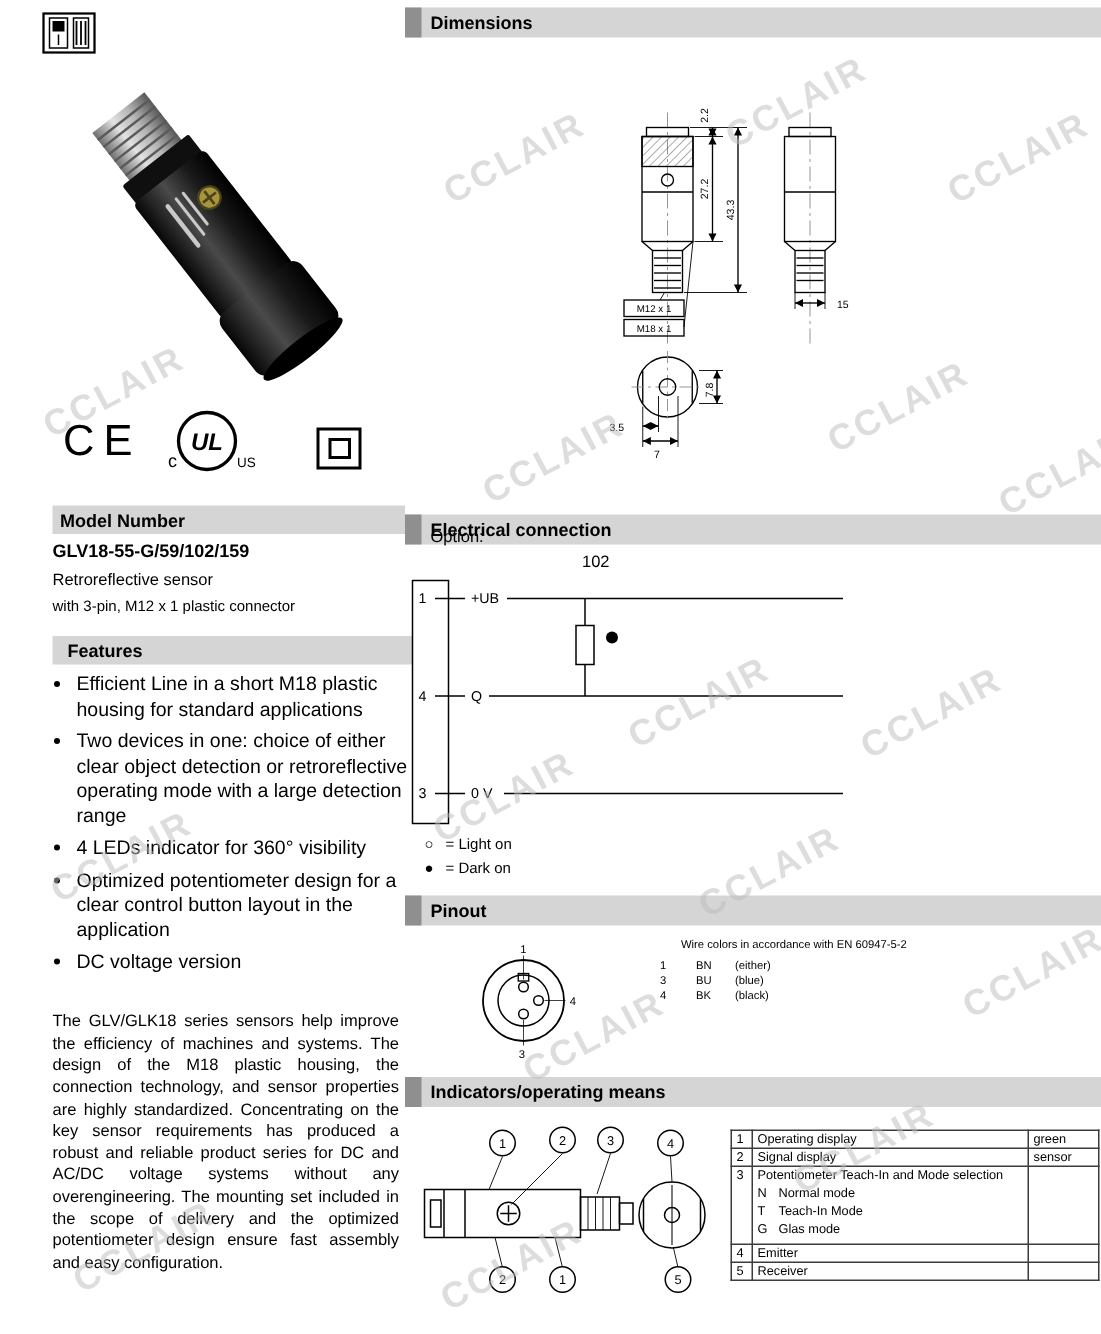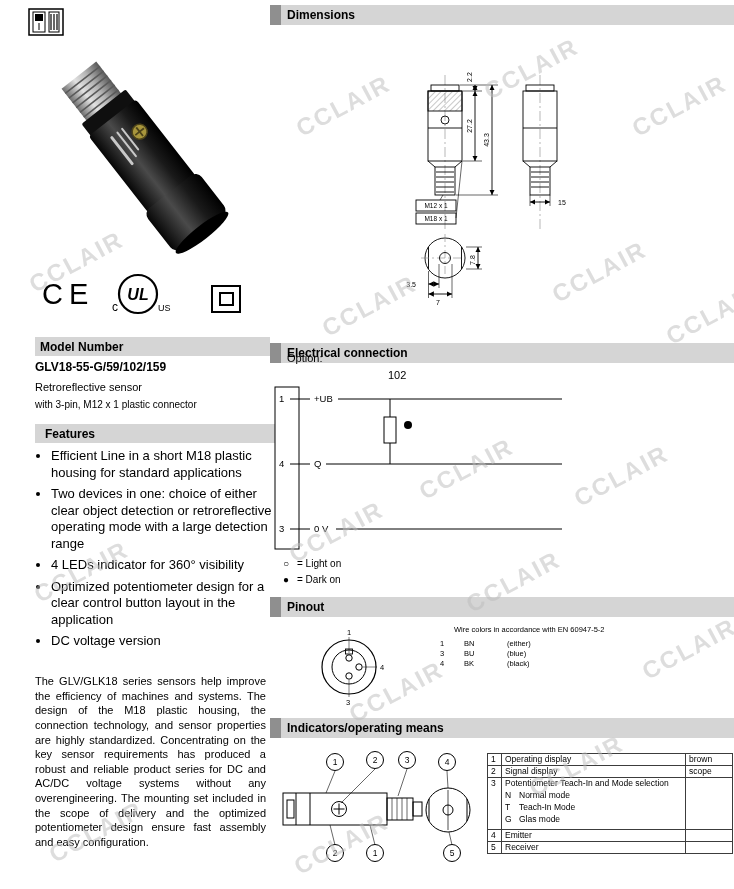--- a/index.html
+++ b/index.html
@@ -31,21 +31,21 @@
   #option-label{left:287px;top:352px;font-size:11px;}
   #option-value{left:388px;top:369px;font-size:11px;}
   #el-legend{position:absolute;left:283px;top:556px;font-size:10px;line-height:1.55;}
   #el-legend .sym{display:inline-block;width:14px;}
 
   
   #wire-info{position:absolute;left:440px;top:625px;width:285px;font-size:7.5px;line-height:1.35;}
   #wire-note{margin-bottom:4px;padding-left:14px;}
   .wire-row{display:flex;}
   .wire-pin{width:24px;}
-  .wire-code{width:43px;}
+  .wire-code{width:26px;}
 
   
   #ind-table{position:absolute;left:487px;top:753px;border-collapse:collapse;table-layout:fixed;width:245px;font-size:8.5px;line-height:1.3;}
   #ind-table td{border:1px solid #3c3c3c;padding:0 3px;vertical-align:top;}
   #ind-table tr.tall td{padding-bottom:4px;}
   .mode{display:flex;margin-top:1px;}
   .mcode{width:14px;}
 
   
   .wm{position:absolute;font-size:24px;font-weight:bold;color:#bdbdbd;opacity:.5;transform:rotate(-28deg);letter-spacing:2px;pointer-events:none;z-index:9;white-space:nowrap;}
@@ -356,26 +356,26 @@
   <table id="ind-table">
     <colgroup>
         <col style="width:14px">
         <col style="width:184px">
         <col style="width:47px">
       </colgroup>
     <tbody>
         <tr>
       <td>1</td>
       <td>Operating display</td>
-      <td>brown</td>
+      <td>green</td>
     </tr>
     <tr>
       <td>2</td>
       <td>Signal display</td>
-      <td>scope</td>
+      <td>sensor</td>
     </tr>
     <tr class="tall">
       <td>3</td>
       <td>
         <div>Potentiometer Teach-In and Mode selection</div>
         <div class="mode">
               <span class="mcode">N</span>
               <span>Normal mode</span>
             </div>
         <div class="mode">

